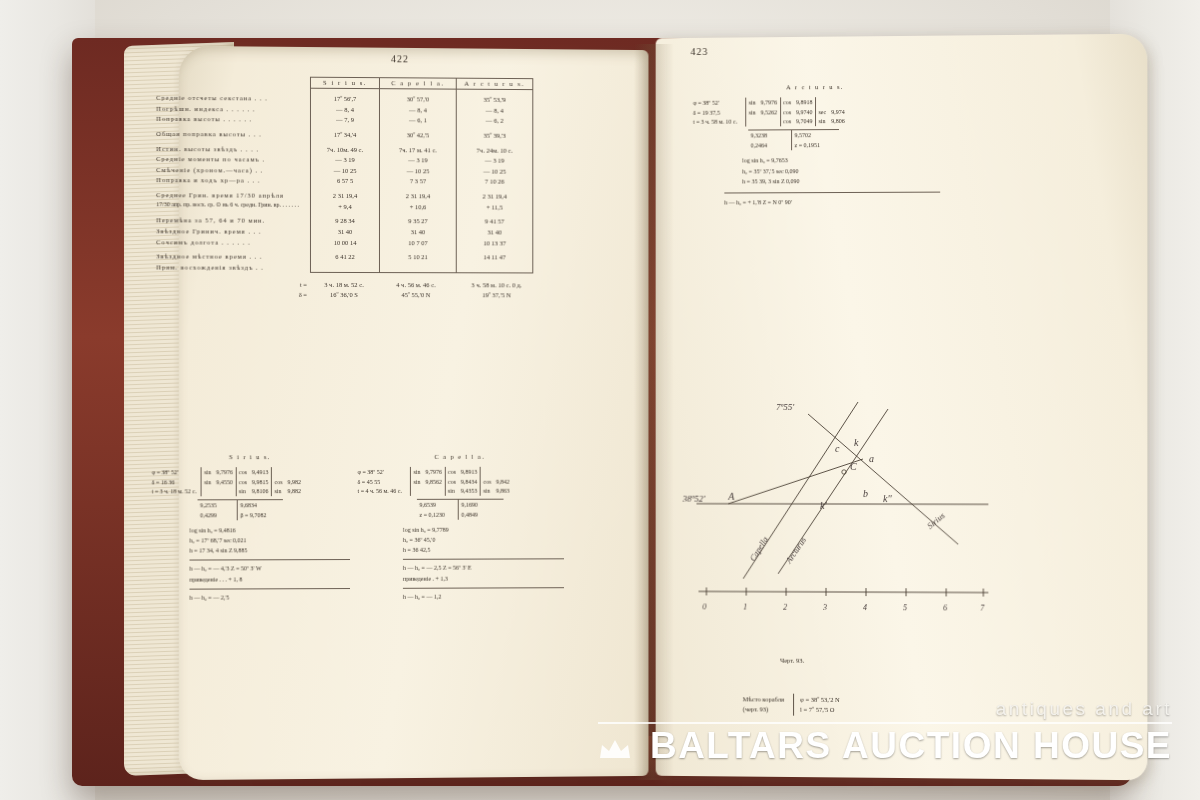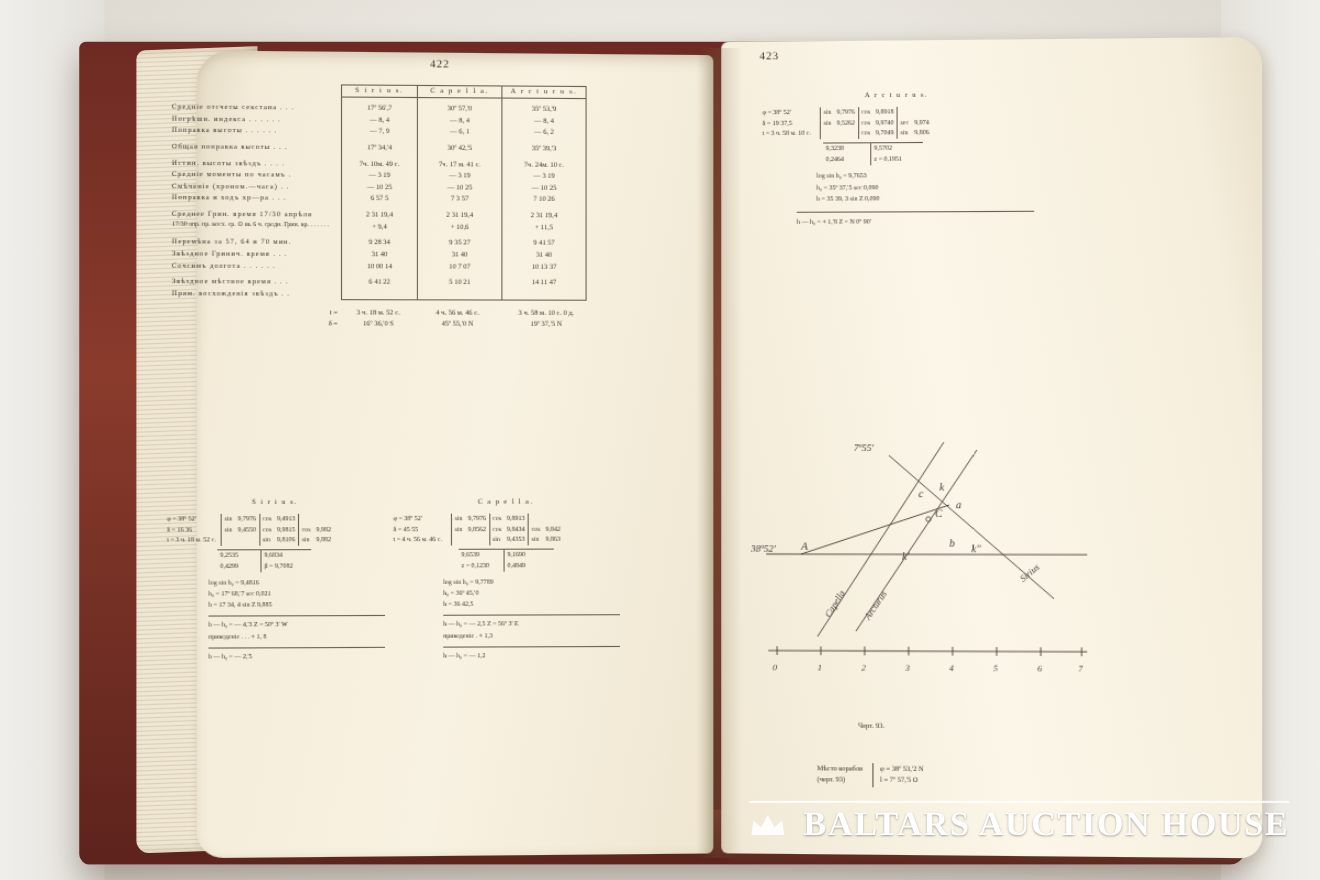--- a/index.html
+++ b/index.html
@@ -92,21 +92,21 @@
   
   .figwrap{position:absolute;left:28px;top:330px;width:360px;height:290px;}
   .figcap{position:absolute;left:150px;top:612px;font-size:6.5px;}
   .figconc{position:absolute;left:110px;top:650px;font-size:6.5px;line-height:1.5;}
 
   
   .wm{position:absolute;right:28px;bottom:34px;text-align:right;color:#fff;
       text-shadow:0 1px 2px rgba(0,0,0,.35);}
   .wm .l1{font-family:"Liberation Sans",sans-serif;font-size:19px;letter-spacing:2.5px;
       color:#f4f2ee;opacity:.92;}
-  .wm .l2{font-family:Liberation Serif, serif;font-size:31px;font-weight:bold;
+  .wm .l2{font-family:Liberation Sans, sans-serif;font-size:37px;font-weight:bold;
       letter-spacing:1.5px;color:#ffffff;line-height:1.05;}
   .crown{display:inline-block;margin-right:6px;vertical-align:-2px;}
   .wmrule{height:2px;background:rgba(255,255,255,.8);margin:2px 0 3px 0;}
 
   svg{display:block;}
 </style>
 </head>
 <body>
 
 <div id="stage">
@@ -524,20 +524,21 @@
           <td>(черт. 93)</td>
           <td style="border-right:.6px solid #5d5347;">&nbsp;</td>
           <td style="padding-left:6px;">l =   7º 57,'5 O</td>
         </tr>
       </tbody>
         </table>
     </div>
   </div>
 
   <div class="wm">
+    <div class="l1">antiques and art</div>
     <div class="wmrule"></div>
     <div class="l2">
       <span class="crown">
         <svg width="34" height="22" viewBox="0 0 34 22">
             <path d="M2 20 L4 7 L11 13 L17 2 L23 13 L30 7 L32 20 Z" fill="#ffffff" opacity=".9"></path>
           </svg>
       </span>
       <span>BALTARS AUCTION HOUSE</span>
     </div>
   </div>

